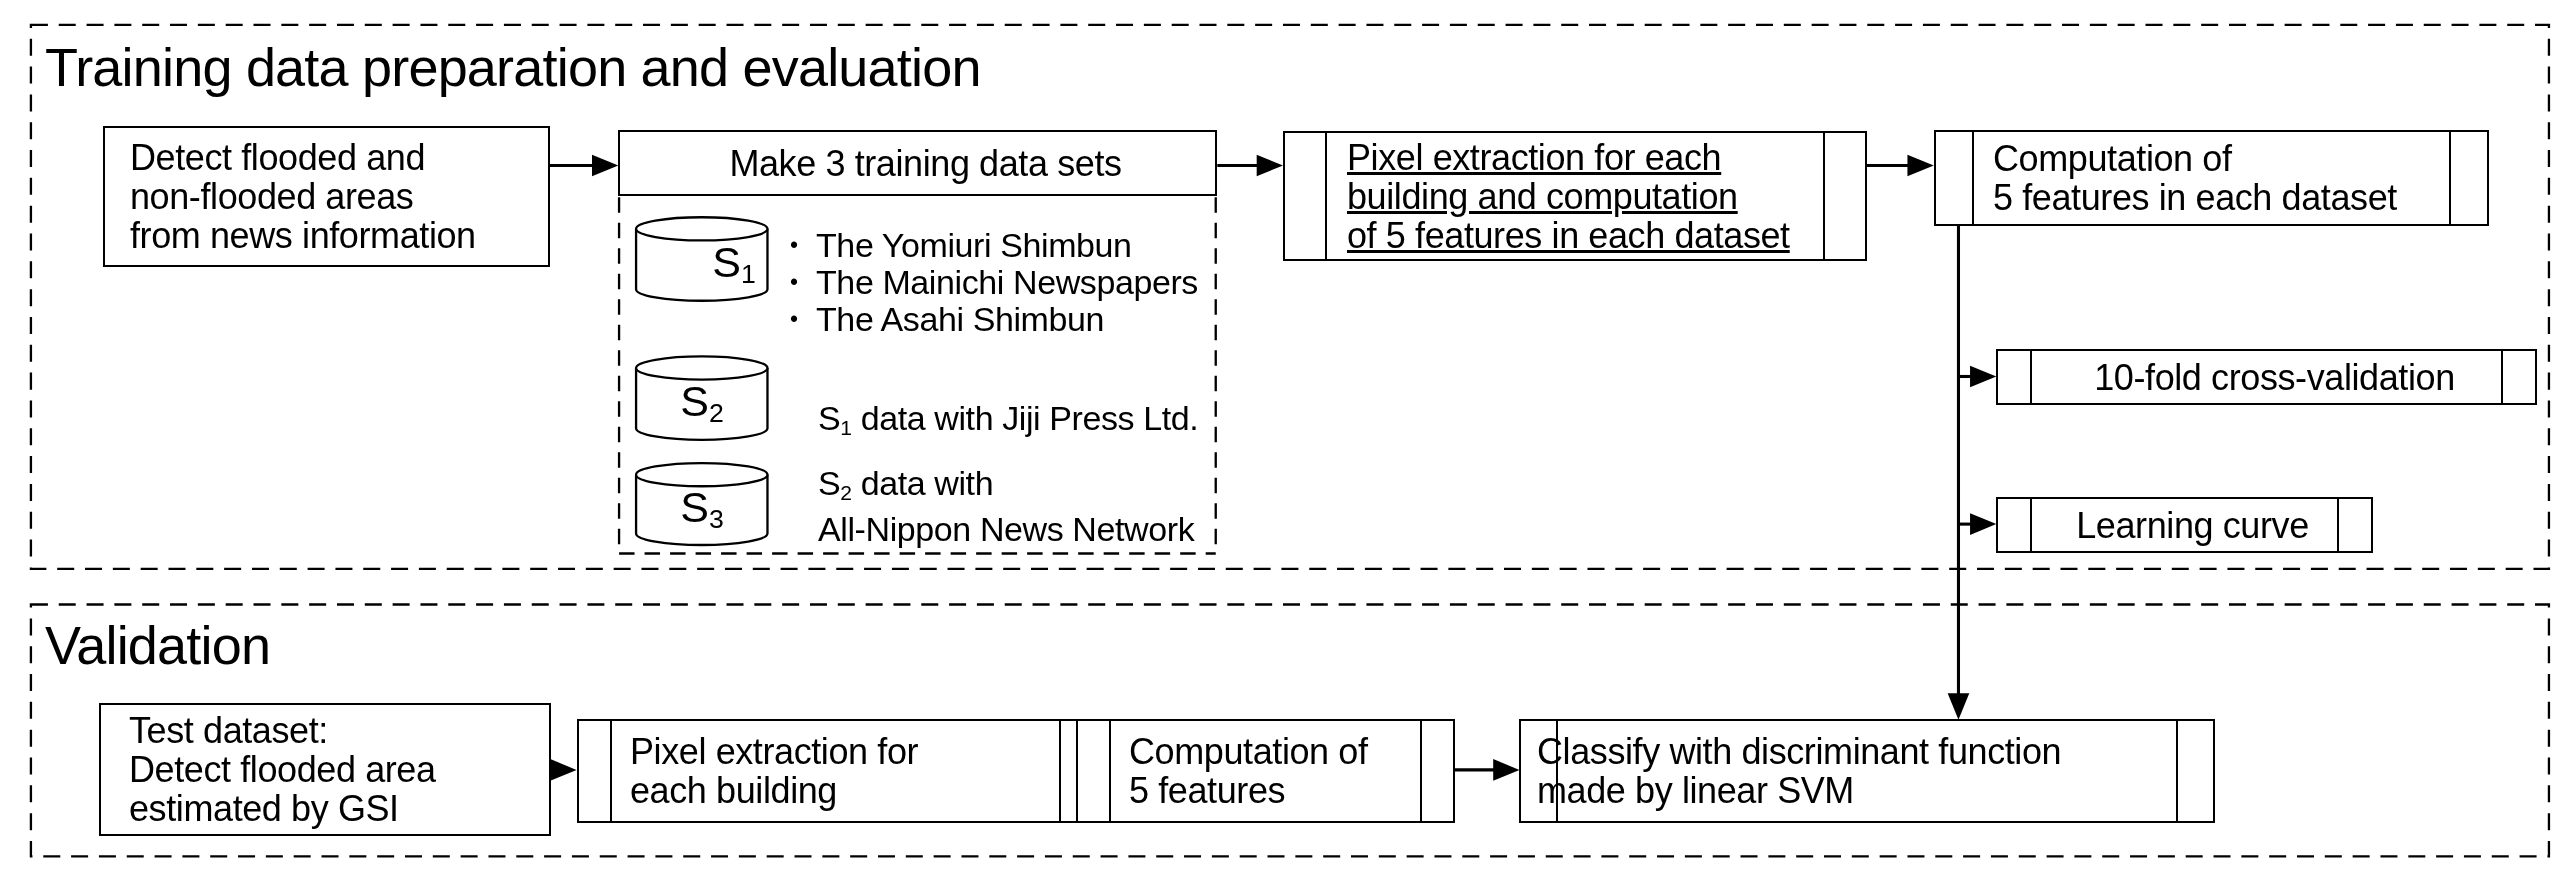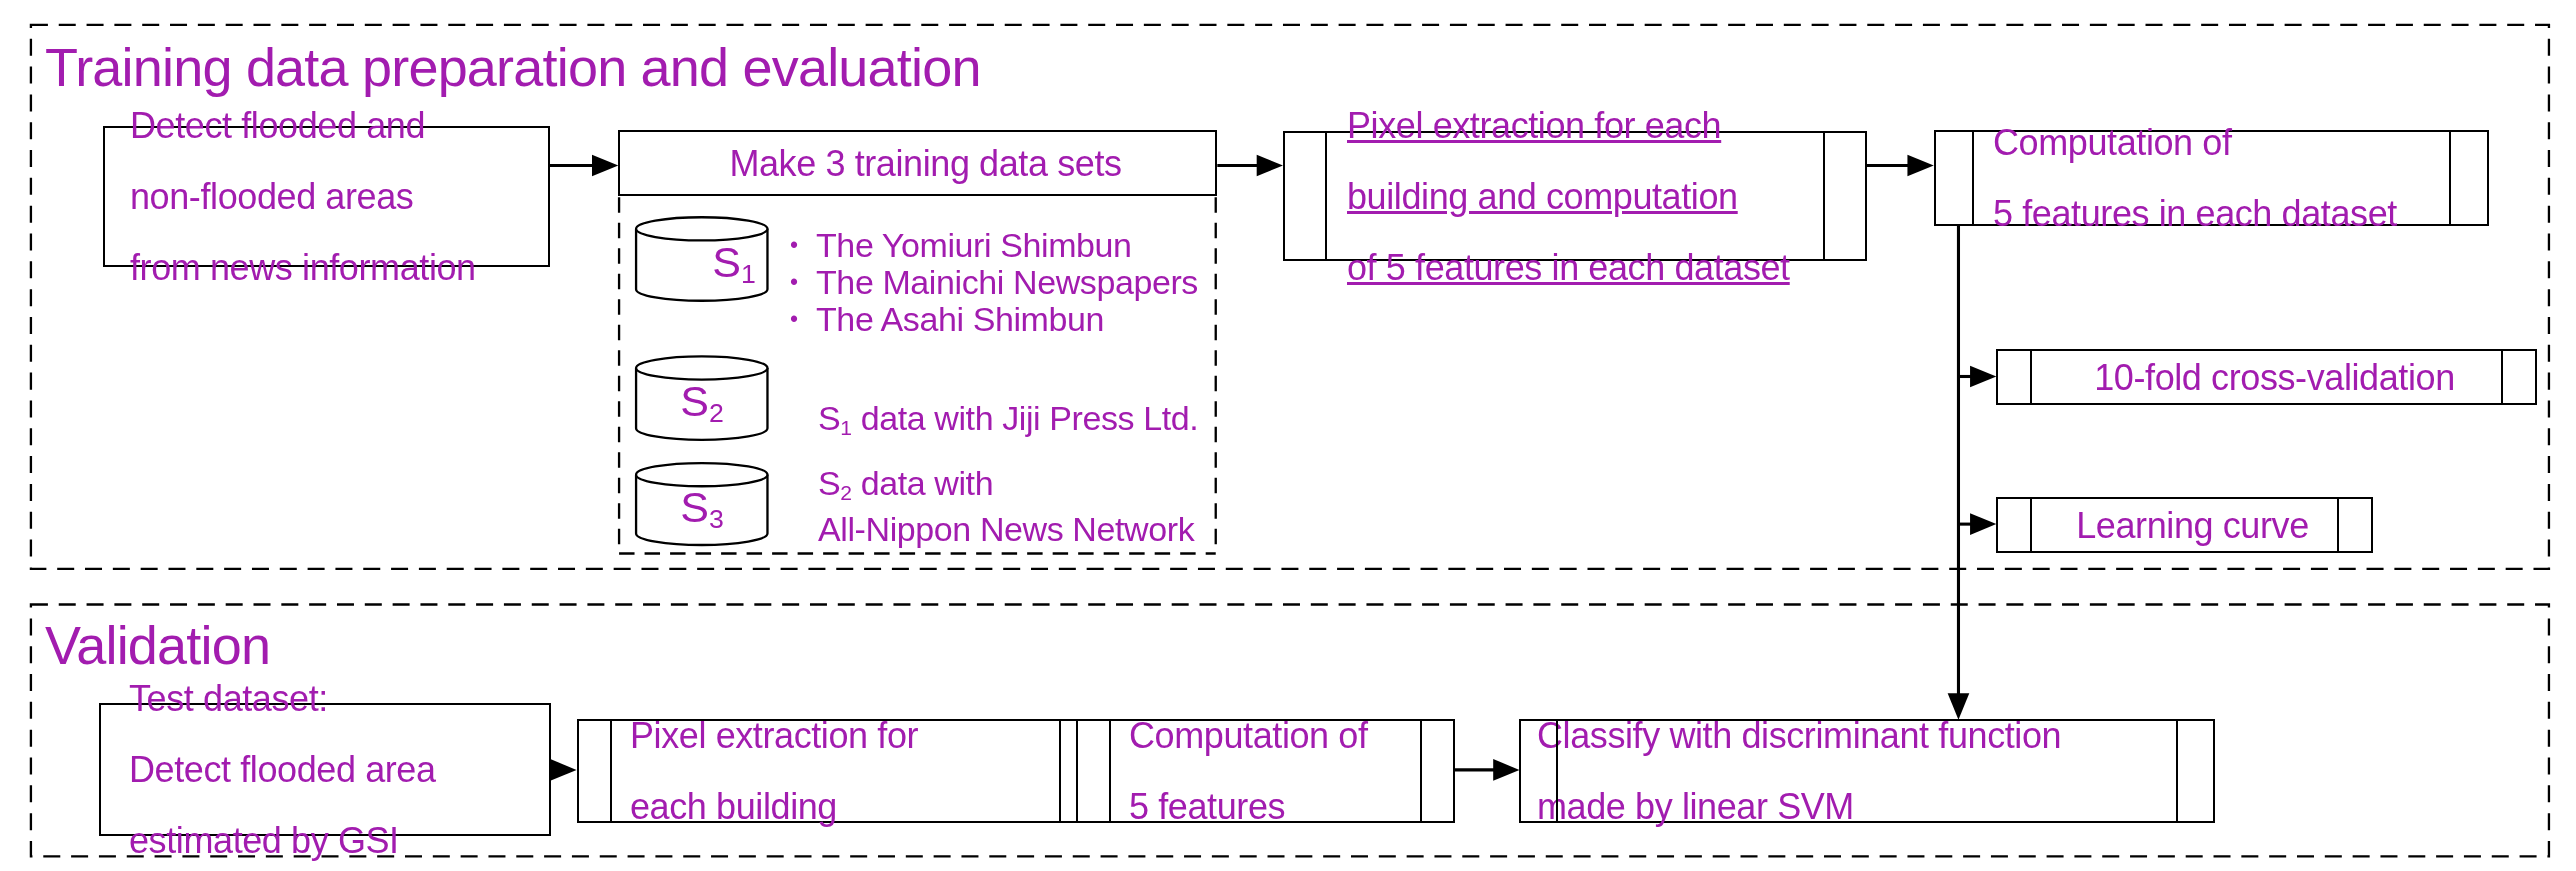--- a/index.html
+++ b/index.html
@@ -1,21 +1,21 @@
 <!DOCTYPE html>
 <html style="font-size:12.4px"><head>
 <meta charset="utf-8">
 <style>
   html,body{margin:0;padding:0;background:#ffffff;}
   #canvas{
     position:relative;
     width:2576px;height:872px;
     background:#ffffff;
     font-family:"Liberation Sans","DejaVu Sans",sans-serif;
-    color:#a21caf;
+    color:#000000;
     overflow:hidden;
   }
   #underlay{position:absolute;left:0;top:0;width:2576px;height:872px;}
   .section-title{
     position:absolute;
     font-size:54px;
     line-height:1;
     letter-spacing:-0.8px;
     white-space:nowrap;
   }
@@ -35,21 +35,21 @@
   }
   .box .ln{display:block;}
   .box.center-text{align-items:center;text-align:center;}
   
   .predef::before,.predef::after{
     content:"";
     position:absolute;top:0px;bottom:0px;width:2.3px;background:#000;
   }
   .predef::before{left:var(--inset);}
   .predef::after{right:var(--inset);}
-  .pad{padding-left:var(--pad);gap:32px;}
+  .pad{padding-left:var(--pad);}
   .cyl-label{
     position:absolute;
     font-size:43px;
     line-height:1;
     transform:translate(-50%,-50%);
     white-space:nowrap;
   }
   .sub{font-size:0.62em;vertical-align:-0.22em;}
   .ds-list{
     position:absolute;

